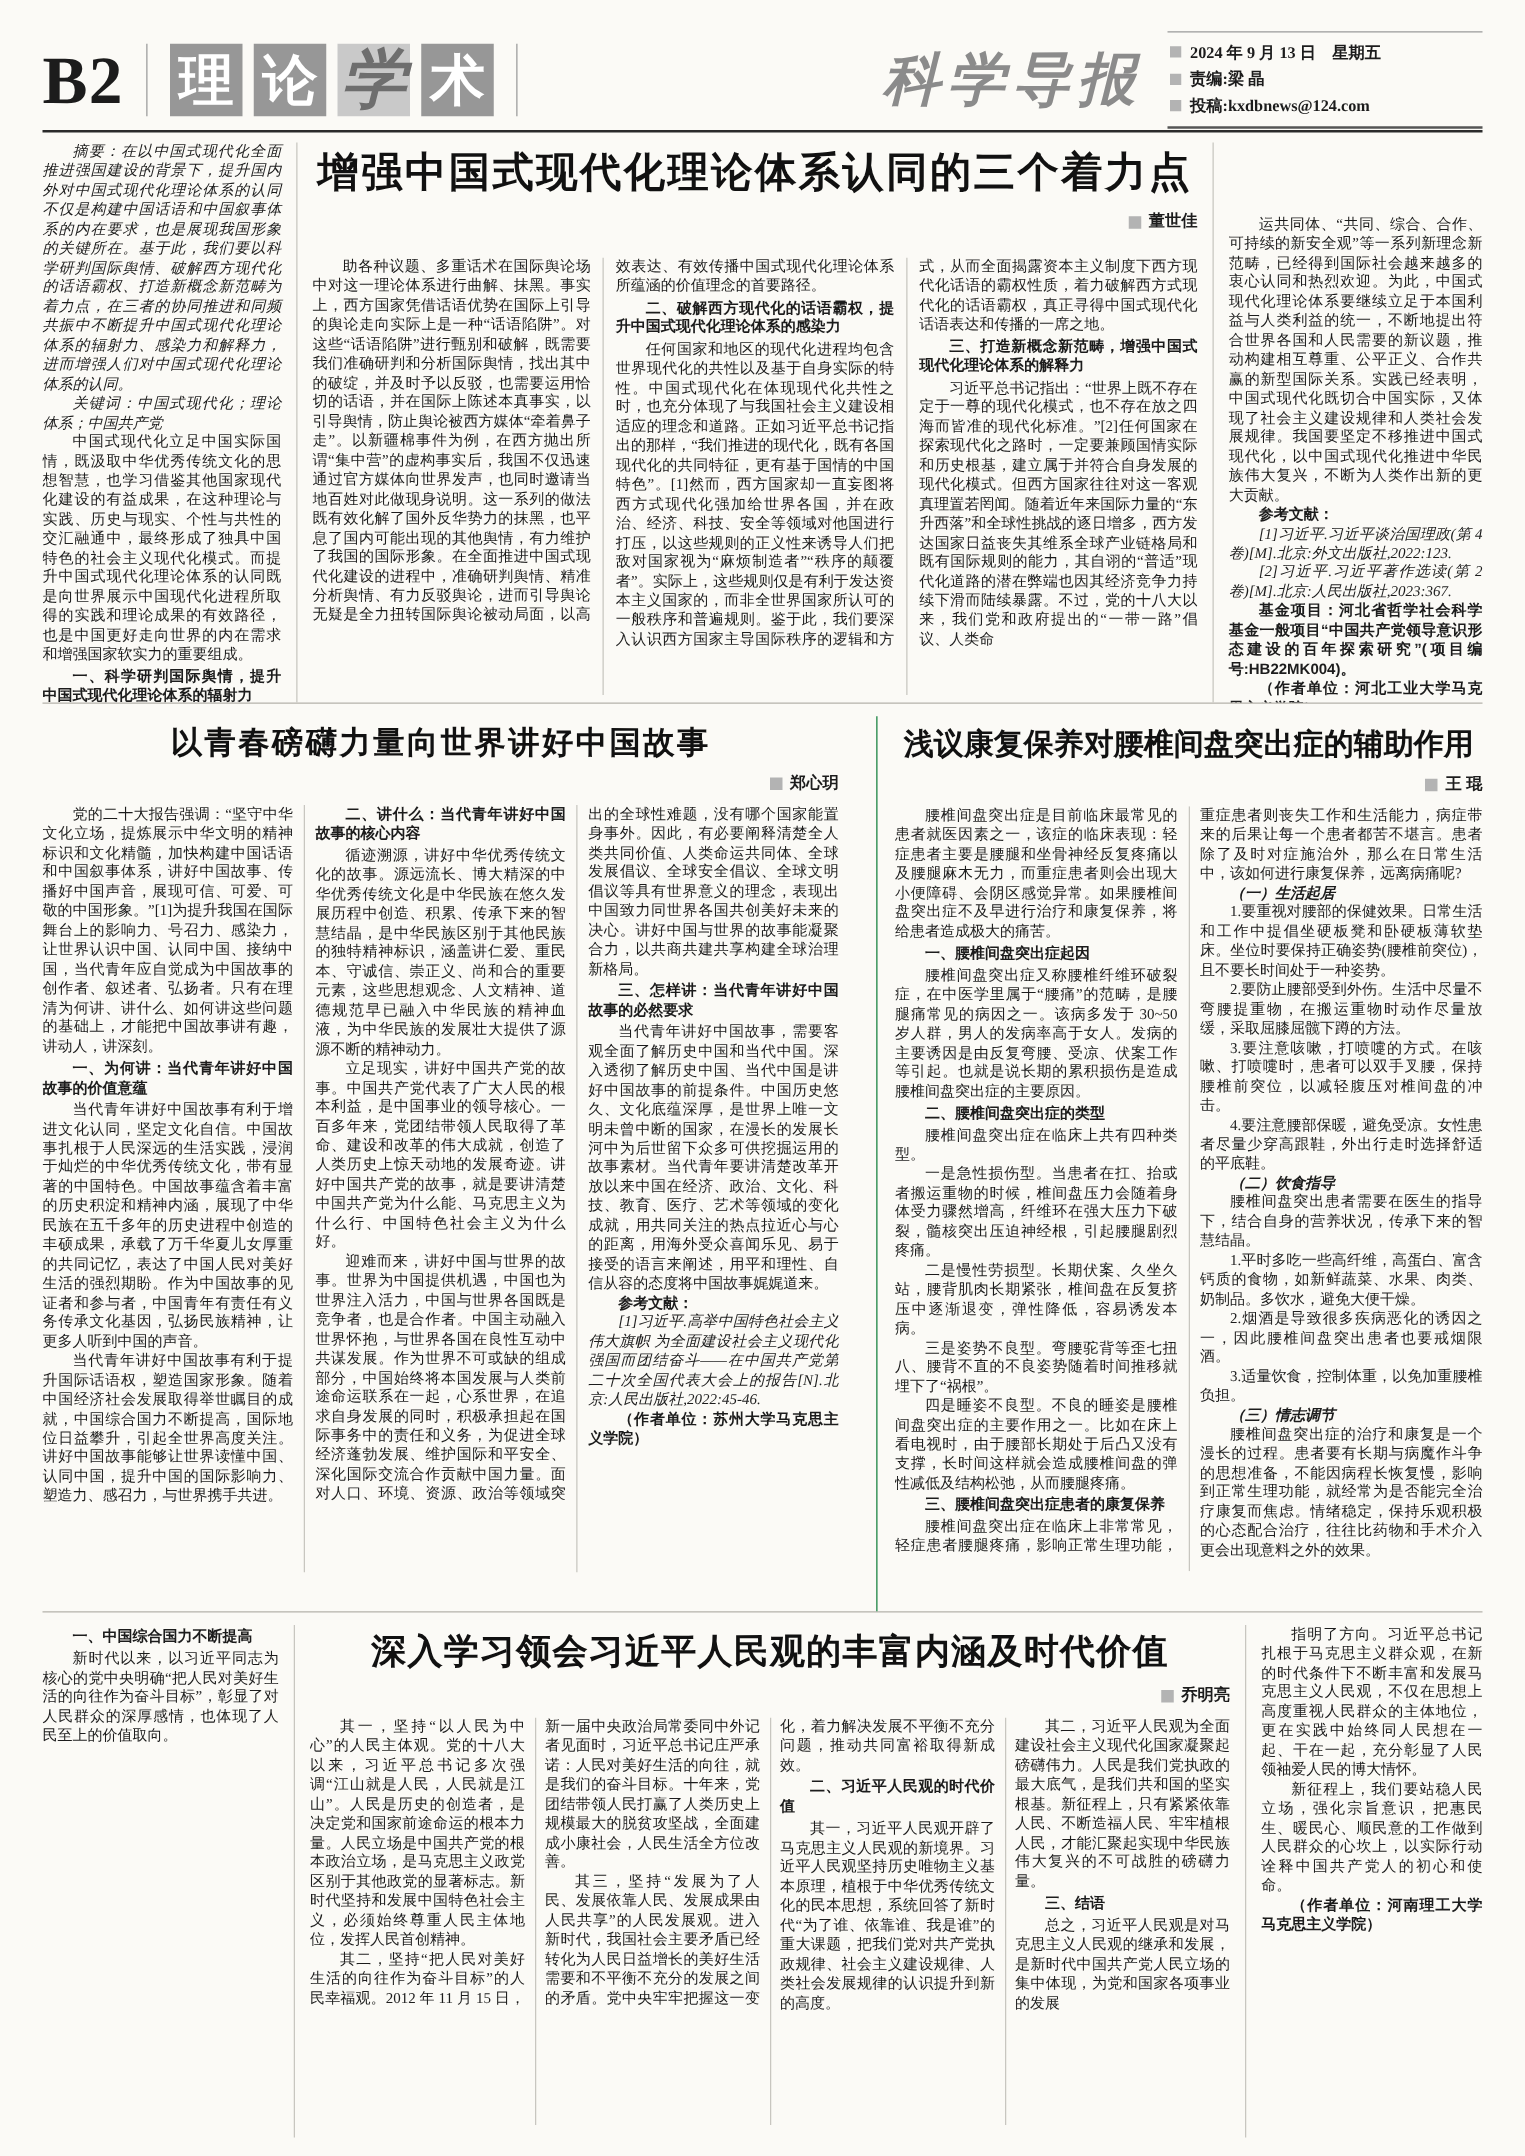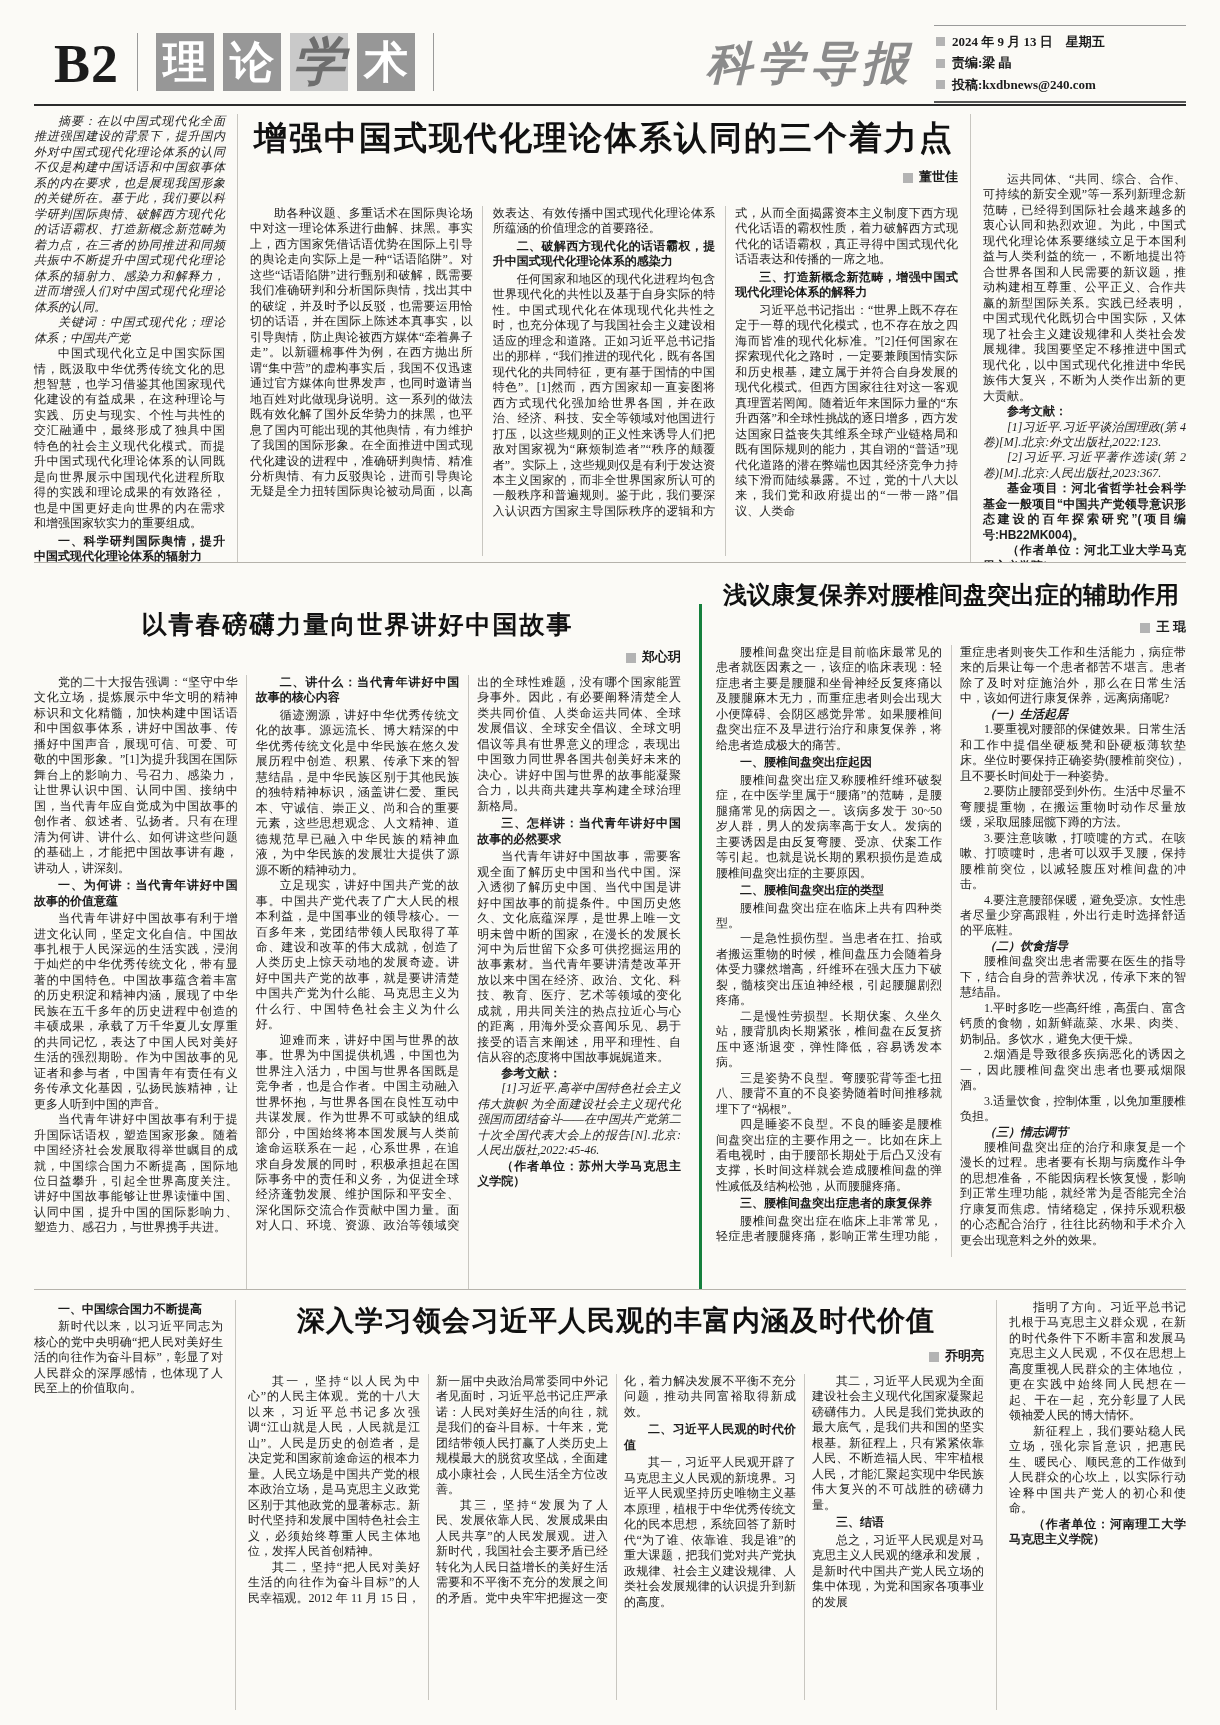--- a/index.html
+++ b/index.html
@@ -4,21 +4,21 @@
 <style>
   * { margin:0; padding:0; box-sizing:border-box; }
   html,body { background:#e8e6e0; }
   .page {
     width:1220px; height:1725px; margin:0 auto; background:#fbfaf6;
     padding:26px 34px 0 34px; color:#1c1c1c; overflow:hidden;
     font-family:"Liberation Serif","DejaVu Serif",serif;
   }
   
   .hdr { display:flex; justify-content:space-between; align-items:center; height:76px; }
-  .hleft { display:flex; align-items:flex-start;margin-left:20px; }
+  .hleft { display:flex; align-items:center; }
   .b2 { font-size:54px; font-weight:bold; font-family:"Liberation Serif",serif; letter-spacing:1px; }
   .logo { display:flex; gap:9px; margin-left:18px; padding:0 18px; border-left:1px solid #9a9a9a; border-right:1px solid #9a9a9a; }
   .logo .box { width:58px; height:58px; display:flex; align-items:center; justify-content:center;
     background:#979797; color:#fff; font-size:44px; font-weight:bold;
     font-family:"Liberation Sans","DejaVu Sans",sans-serif; }
   .logo .box.light { background:#c9c9c9; color:#6e6e6e; font-family:"Liberation Serif",serif;
     font-style:italic; font-size:52px; }
   .hright { display:flex; align-items:center; gap:20px; }
   .paper { font-size:46px; font-weight:bold; font-style:italic; color:#8b8b8b;
     font-family:"Liberation Serif",serif; letter-spacing:6px; }
@@ -47,21 +47,21 @@
   .band1 { display:flex; height:456px; padding-top:8px; }
   .colA { width:204px; flex:none; padding-right:12px; border-right:1px solid #c8c6c0; overflow:hidden; }
   .mid1 { flex:1; min-width:0; padding:0 12px; }
   .mid1 .headline { font-size:33px; letter-spacing:2px; margin-top:2px; }
   .mid1 .bodycols { columns:3; column-gap:20px; column-rule:1px solid #c8c6c0;
     height:350px; overflow:hidden; margin-top:20px; }
   .colE { width:216px; flex:none; padding-left:12px; border-left:1px solid #c8c6c0;
     padding-top:58px; overflow:hidden; }
   
   .band2 { display:flex; height:726px; padding-top:10px; }
-  .art2 { width:668px; flex:none; padding-right:18px; border-right:3px solid #15803d;margin-top:31px; }
+  .art2 { width:668px; flex:none; padding-right:30px; border-right:1px solid #15803d; }
   .art2 .headline { font-size:25px; letter-spacing:2px; margin-top:4px; }
   .art2 .bodycols { columns:3; column-gap:18px; column-rule:1px solid #c8c6c0;
     height:614px; overflow:hidden; }
   .art3 { flex:1; min-width:0; padding-left:14px; }
   .art3 .headline { font-size:24px; white-space:nowrap; letter-spacing:0; margin-top:6px; }
   .art3 .bodycols { columns:2; column-gap:18px; column-rule:1px solid #c8c6c0;
     height:612px; overflow:hidden; }
   
   .band3 { display:flex; height:420px; padding-top:10px; }
   .colL { width:202px; flex:none; padding-right:12px; border-right:1px solid #c8c6c0; overflow:hidden; }
@@ -92,21 +92,21 @@
         <div class="row">
           <span class="sq"></span>
           <span>2024 年 9 月 13 日　星期五</span>
         </div>
         <div class="row">
           <span class="sq"></span>
           <span>责编:梁 晶</span>
         </div>
         <div class="row">
           <span class="sq"></span>
-          <span>投稿:kxdbnews@240.com</span>
+          <span>投稿:kxdbnews@124.com</span>
         </div>
       </div>
     </div>
   </div>
   <div class="rule-heavy"></div>
 
   <section class="band1 body-flow">
     <div class="colA">
         <p class="t-kai">摘要：在以中国式现代化全面推进强国建设的背景下，提升国内外对中国式现代化理论体系的认同不仅是构建中国话语和中国叙事体系的内在要求，也是展现我国形象的关键所在。基于此，我们要以科学研判国际舆情、破解西方现代化的话语霸权、打造新概念新范畴为着力点，在三者的协同推进和同频共振中不断提升中国式现代化理论体系的辐射力、感染力和解释力，进而增强人们对中国式现代化理论体系的认同。</p>
         <p class="t-kai">关键词：中国式现代化；理论体系；中国共产党</p>

